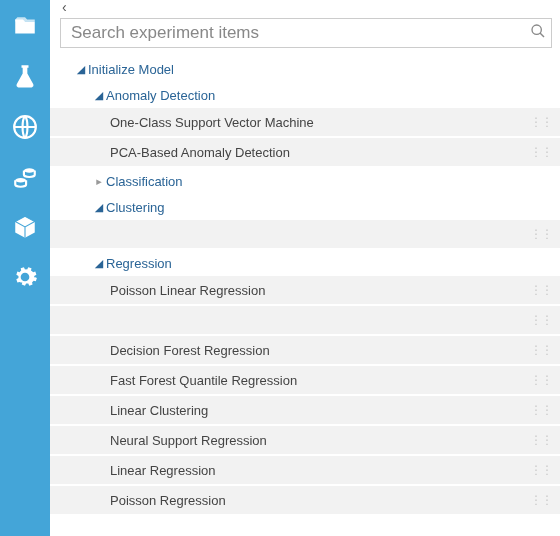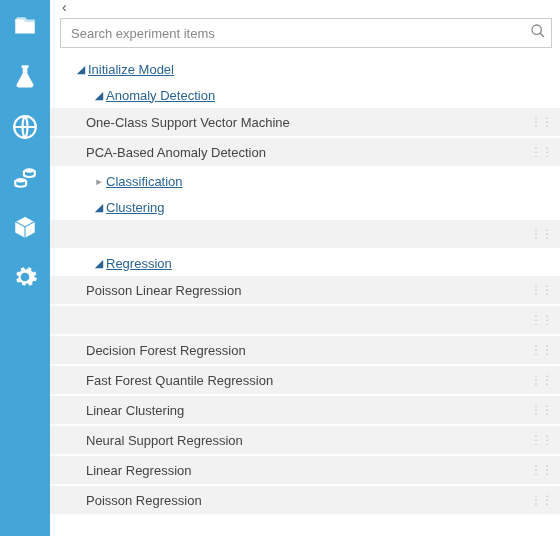--- a/index.html
+++ b/index.html
@@ -5,35 +5,35 @@
   * { box-sizing: border-box; margin: 0; padding: 0; }
   html, body { width: 560px; height: 536px; font-family: "Segoe UI", Arial, sans-serif; background: #fff; overflow: hidden; }
   .root { display: flex; width: 100%; height: 100%; }
   .sidebar { width: 50px; background: #44a5d8; display: flex; flex-direction: column; align-items: center; padding-top: 12px; gap: 20px; }
   .sidebar .nav-item { width: 30px; height: 30px; display: flex; align-items: center; justify-content: center; cursor: pointer; }
   .sidebar svg { fill: #fff; }
   .main { flex: 1; display: flex; flex-direction: column; }
   .collapse-bar { height: 14px; padding-left: 12px; font-size: 14px; color: #555; cursor: pointer; line-height: 14px; }
   .search-wrap { padding: 4px 8px 8px 10px; }
   .search { position: relative; }
-  .search input { width: 100%; height: 30px; border: 1px solid #ccc; padding: 0 30px 0 10px; font-size: 13px; color: #555; outline: none; }
+  .search input { width: 100%; height: 30px; border: 1px solid #ccc; padding: 0 30px 0 10px; font-size: 17px; color: #555; outline: none; }
   .search input::placeholder { color: #888; }
   .search .search-icon { position: absolute; right: 6px; top: 50%; transform: translateY(-50%); color: #777; pointer-events: none; }
   .tree { flex: 1; overflow: hidden; font-size: 13px; }
   .node { display: flex; align-items: center; height: 26px; }
   .caret { width: 14px; text-align: center; font-size: 11px; line-height: 1; }
   .caret.open { color: #2a6496; }
   .caret.closed { color: #999; }
-  .cat-label { color: #2a6496; cursor: pointer; text-decoration: underline; }
+  .cat-label { color: #2a6496; cursor: pointer; }
   .leaf { display: flex; align-items: center; height: 30px; background: #f2f2f2; border-bottom: 2px solid #fff; cursor: grab; position: relative; }
   .leaf-label { color: #444; }
   .grip { position: absolute; right: 8px; color: #c8c8c8; font-size: 12px; letter-spacing: -1px; }
   .ind-1 { padding-left: 24px; }
   .ind-2 { padding-left: 42px; }
-  .ind-3 { padding-left: 36px; }
+  .ind-3 { padding-left: 60px; }
 </style>
 </head>
 <body>
 
 <div class="root">
   <div class="sidebar">
     <div class="nav-item">
       <svg width="26" height="26" viewBox="0 0 24 24">
           <path d="M3 5h7l2 2h9v11H3z"></path>
           <path d="M5 3h7l2 2h7v2H3V5z" opacity=".7"></path>

